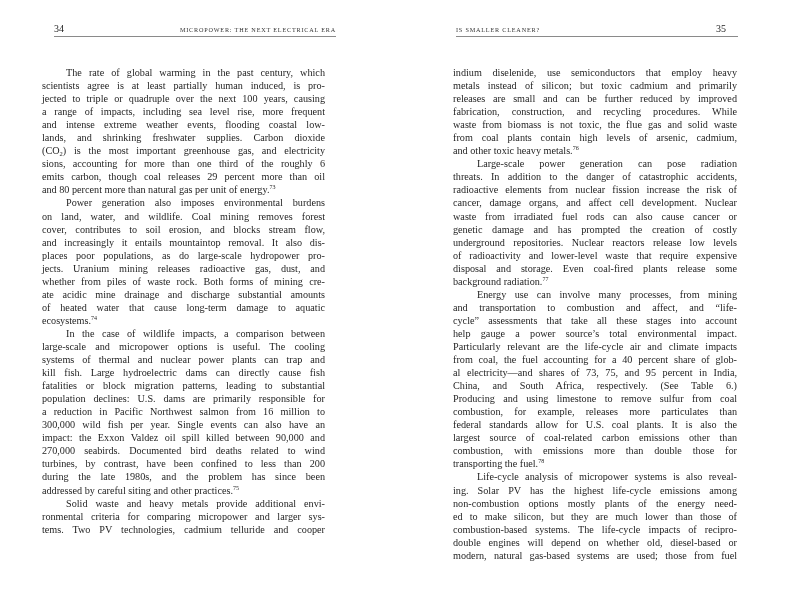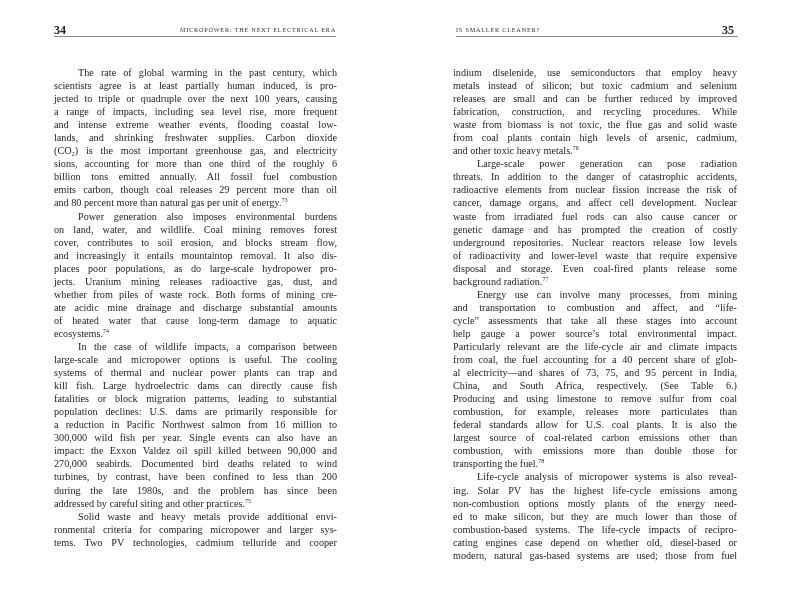--- a/index.html
+++ b/index.html
@@ -9,34 +9,34 @@
   }
   .page { position: absolute; top: 0; width: 396px; height: 612px; }
   .page.left { left: 0; }
   .page.right { left: 396px; }
   .header {
     position: absolute; top: 24px; height: 12px;
     border-bottom: 1.5px solid #8a8a8a;
   }
   .left .header { left: 54px; width: 282px; }
   .right .header { left: 60px; width: 282px; }
-  .pnum { position: absolute; top: -1px; font-size: 12px; color: #222; font-weight: bold; }
+  .pnum { position: absolute; top: -1px; font-size: 10px; color: #222; font-weight: normal; }
   .left .pnum { left: 0; }
-  .right .pnum { right: 4px; text-align: center; }
+  .right .pnum { right: 12px; text-align: center; }
   .running {
     position: absolute; top: 2px; font-size: 6.2px; letter-spacing: 0.8px;
     text-transform: uppercase; color: #333;
   }
   .left .running { right: 0; }
   .right .running { left: 0; }
   .body {
     position: absolute; top: 66px; width: 283px;
     font-size: 10.2px; line-height: 13.05px;
   }
-  .left .body { left: 54px; }
+  .left .body { left: 42px; }
   .right .body { left: 57px; width: 284px; }
   .line {
     display: block; height: 13.05px; white-space: nowrap;
     text-align: justify; text-align-last: justify;
   }
   .line.last { text-align-last: left; }
   .line.indent { padding-left: 24px; }
   sup { font-size: 6px; vertical-align: 4px; line-height: 0; }
   sub { font-size: 6.5px; vertical-align: -2px; line-height: 0; }
 </style>
@@ -50,21 +50,20 @@
   </div>
   <div class="body">
       <span class="line indent"><span>The rate of global warming in the past century, which</span></span>
       <span class="line"><span>scientists agree is at least partially human induced, is pro-</span></span>
       <span class="line"><span>jected to triple or quadruple over the next 100 years, causing</span></span>
       <span class="line"><span>a range of impacts, including sea level rise, more frequent</span></span>
       <span class="line"><span>and intense extreme weather events, flooding coastal low-</span></span>
       <span class="line"><span>lands, and shrinking freshwater supplies. Carbon dioxide</span></span>
       <span class="line"><span>(CO</span><sub>2</sub><span>) is the most important greenhouse gas, and electricity</span></span>
       <span class="line"><span>sions, accounting for more than one third of the roughly 6</span></span>
-      <span class="line"><span>billion tons emitted annually. All fossil fuel combustion</span></span>
       <span class="line"><span>emits carbon, though coal releases 29 percent more than oil</span></span>
       <span class="line last last"><span>and 80 percent more than natural gas per unit of energy.</span><sup>73</sup></span>
       <span class="line indent"><span>Power generation also imposes environmental burdens</span></span>
       <span class="line"><span>on land, water, and wildlife. Coal mining removes forest</span></span>
       <span class="line"><span>cover, contributes to soil erosion, and blocks stream flow,</span></span>
       <span class="line"><span>and increasingly it entails mountaintop removal. It also dis-</span></span>
       <span class="line"><span>places poor populations, as do large-scale hydropower pro-</span></span>
       <span class="line"><span>jects. Uranium mining releases radioactive gas, dust, and</span></span>
       <span class="line"><span>whether from piles of waste rock. Both forms of mining cre-</span></span>
       <span class="line"><span>ate acidic mine drainage and discharge substantial amounts</span></span>
@@ -89,21 +88,21 @@
     </div>
 </div>
 
 <div class="page right">
   <div class="header">
     <span class="running">IS SMALLER CLEANER?</span>
     <span class="pnum">35</span>
   </div>
   <div class="body">
       <span class="line"><span>indium diselenide, use semiconductors that employ heavy</span></span>
-      <span class="line"><span>metals instead of silicon; but toxic cadmium and selenium</span></span>
+      <span class="line"><span>metals instead of silicon; but toxic cadmium and primarily</span></span>
       <span class="line"><span>releases are small and can be further reduced by improved</span></span>
       <span class="line"><span>fabrication, construction, and recycling procedures. While</span></span>
       <span class="line"><span>waste from biomass is not toxic, the flue gas and solid waste</span></span>
       <span class="line"><span>from coal plants contain high levels of arsenic, cadmium,</span></span>
       <span class="line last last"><span>and other toxic heavy metals.</span><sup>76</sup></span>
       <span class="line indent"><span>Large-scale power generation can pose radiation</span></span>
       <span class="line"><span>threats. In addition to the danger of catastrophic accidents,</span></span>
       <span class="line"><span>radioactive elements from nuclear fission increase the risk of</span></span>
       <span class="line"><span>cancer, damage organs, and affect cell development. Nuclear</span></span>
       <span class="line"><span>waste from irradiated fuel rods can also cause cancer or</span></span>
@@ -124,16 +123,16 @@
       <span class="line"><span>combustion, for example, releases more particulates than</span></span>
       <span class="line"><span>federal standards allow for U.S. coal plants. It is also the</span></span>
       <span class="line"><span>largest source of coal-related carbon emissions other than</span></span>
       <span class="line"><span>combustion, with emissions more than double those for</span></span>
       <span class="line last last"><span>transporting the fuel.</span><sup>78</sup></span>
       <span class="line indent"><span>Life-cycle analysis of micropower systems is also reveal-</span></span>
       <span class="line"><span>ing. Solar PV has the highest life-cycle emissions among</span></span>
       <span class="line"><span>non-combustion options mostly plants of the energy need-</span></span>
       <span class="line"><span>ed to make silicon, but they are much lower than those of</span></span>
       <span class="line"><span>combustion-based systems. The life-cycle impacts of recipro-</span></span>
-      <span class="line"><span>cating engines case depend on whether old, diesel-based or</span></span>
+      <span class="line"><span>double engines will depend on whether old, diesel-based or</span></span>
       <span class="line"><span>modern, natural gas-based systems are used; those from fuel</span></span>
     </div>
 </div>
 
 </body></html>

